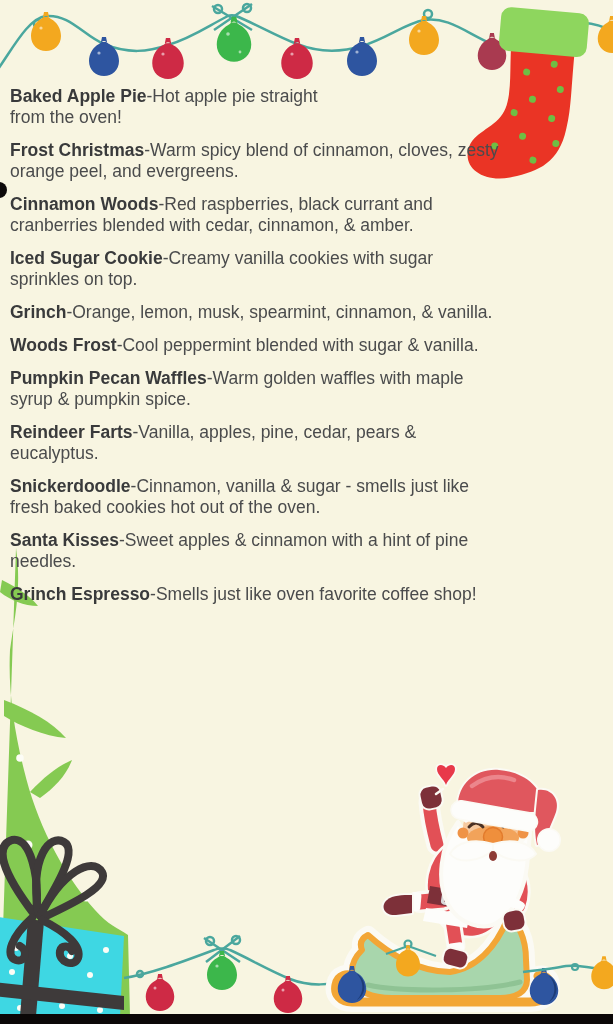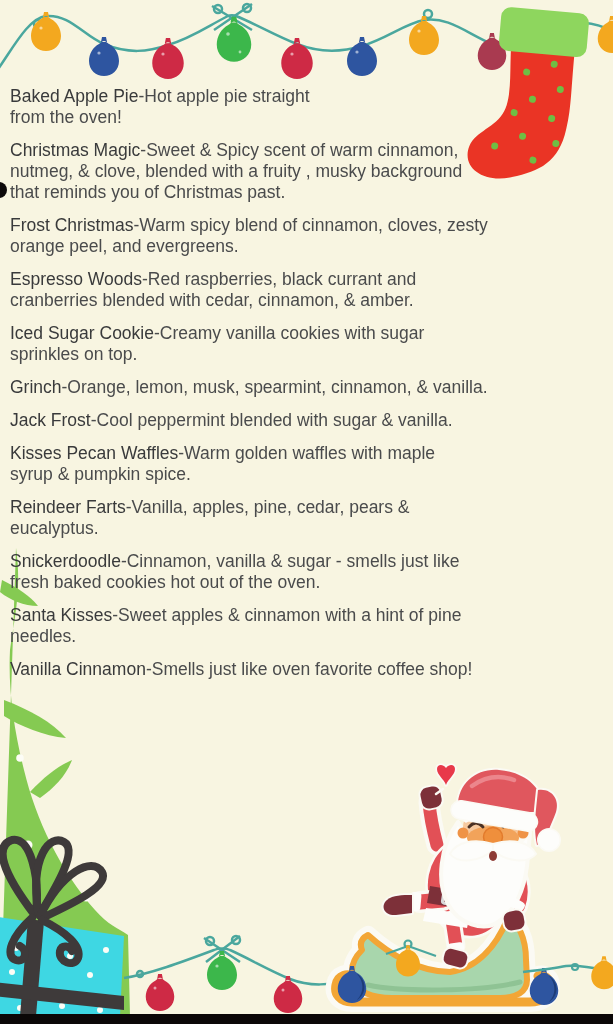--- a/index.html
+++ b/index.html
@@ -1,21 +1,21 @@
 <!DOCTYPE html>
 <html><head>
 <meta charset="utf-8">
 <style>
   html,body{margin:0;padding:0;}
   body{width:613px;height:1024px;position:relative;overflow:hidden;
        background:#f8f5e1;font-family:"Liberation Sans","DejaVu Sans",sans-serif;}
   #decor{position:absolute;left:0;top:0;width:613px;height:1024px;}
   .scent-list{position:absolute;left:10px;top:86px;width:508px;z-index:5;}
   .scent-list p{margin:0 0 12px 0;font-size:17.5px;line-height:21px;color:#4a4b4c;}
-  .scent-list b{color:#393a3b;font-weight:400;}
+  .scent-list b{color:#393a3b;font-weight:700;}
   .scent-list .desc{white-space:pre-line;}
 </style>
 </head>
 <body>
 
 <svg id="decor" viewBox="0 0 613 1024" xmlns="http://www.w3.org/2000/svg">
   <defs>
     <path id="ball" d="M0,-17 C2,-17 3,-15 5,-14 C11,-11 15,-4 15,3 C15,12 8,18 0,18 C-8,18 -15,12 -15,3 C-15,-4 -11,-11 -5,-14 C-3,-15 -2,-17 0,-17 Z
                        M-3,-16 L3,-16 L2,-21 L-2,-21 Z"></path>
   </defs>
@@ -237,33 +237,30 @@
         <use href="#ball" transform="translate(604,974) scale(0.85)" fill="#f3a81f"></use>
       </g>
   </g>
 
   <rect x="0" y="1014" width="613" height="10" fill="#0b0707"></rect>
 </svg>
 
 <main class="scent-list">
   <p><b>Baked Apple Pie</b><span class="desc">-Hot apple pie straight
 from the oven!</span></p>
-  <p><b>Christmas Magic</b><span class="desc">-Sweet &amp; Spicy scent of warm cinnamon,
-nutmeg, &amp; clove, blended with a fruity , musky background
-that reminds you of Christmas past.</span></p>
   <p><b>Frost Christmas</b><span class="desc">-Warm spicy blend of cinnamon, cloves, zesty
 orange peel, and evergreens.</span></p>
-  <p><b>Espresso Woods</b><span class="desc">-Red raspberries, black currant and
+  <p><b>Cinnamon Woods</b><span class="desc">-Red raspberries, black currant and
 cranberries blended with cedar, cinnamon, &amp; amber.</span></p>
   <p><b>Iced Sugar Cookie</b><span class="desc">-Creamy vanilla cookies with sugar
 sprinkles on top.</span></p>
   <p><b>Grinch</b><span class="desc">-Orange, lemon, musk, spearmint, cinnamon, &amp; vanilla.</span></p>
-  <p><b>Jack Frost</b><span class="desc">-Cool peppermint blended with sugar &amp; vanilla.</span></p>
-  <p><b>Kisses Pecan Waffles</b><span class="desc">-Warm golden waffles with maple
+  <p><b>Woods Frost</b><span class="desc">-Cool peppermint blended with sugar &amp; vanilla.</span></p>
+  <p><b>Pumpkin Pecan Waffles</b><span class="desc">-Warm golden waffles with maple
 syrup &amp; pumpkin spice.</span></p>
   <p><b>Reindeer Farts</b><span class="desc">-Vanilla, apples, pine, cedar, pears &amp;
 eucalyptus.</span></p>
   <p><b>Snickerdoodle</b><span class="desc">-Cinnamon, vanilla &amp; sugar - smells just like
 fresh baked cookies hot out of the oven.</span></p>
   <p><b>Santa Kisses</b><span class="desc">-Sweet apples &amp; cinnamon with a hint of pine
 needles.</span></p>
-  <p><b>Vanilla Cinnamon</b><span class="desc">-Smells just like oven favorite coffee shop!</span></p>
+  <p><b>Grinch Espresso</b><span class="desc">-Smells just like oven favorite coffee shop!</span></p>
 </main>
 
 </body></html>

